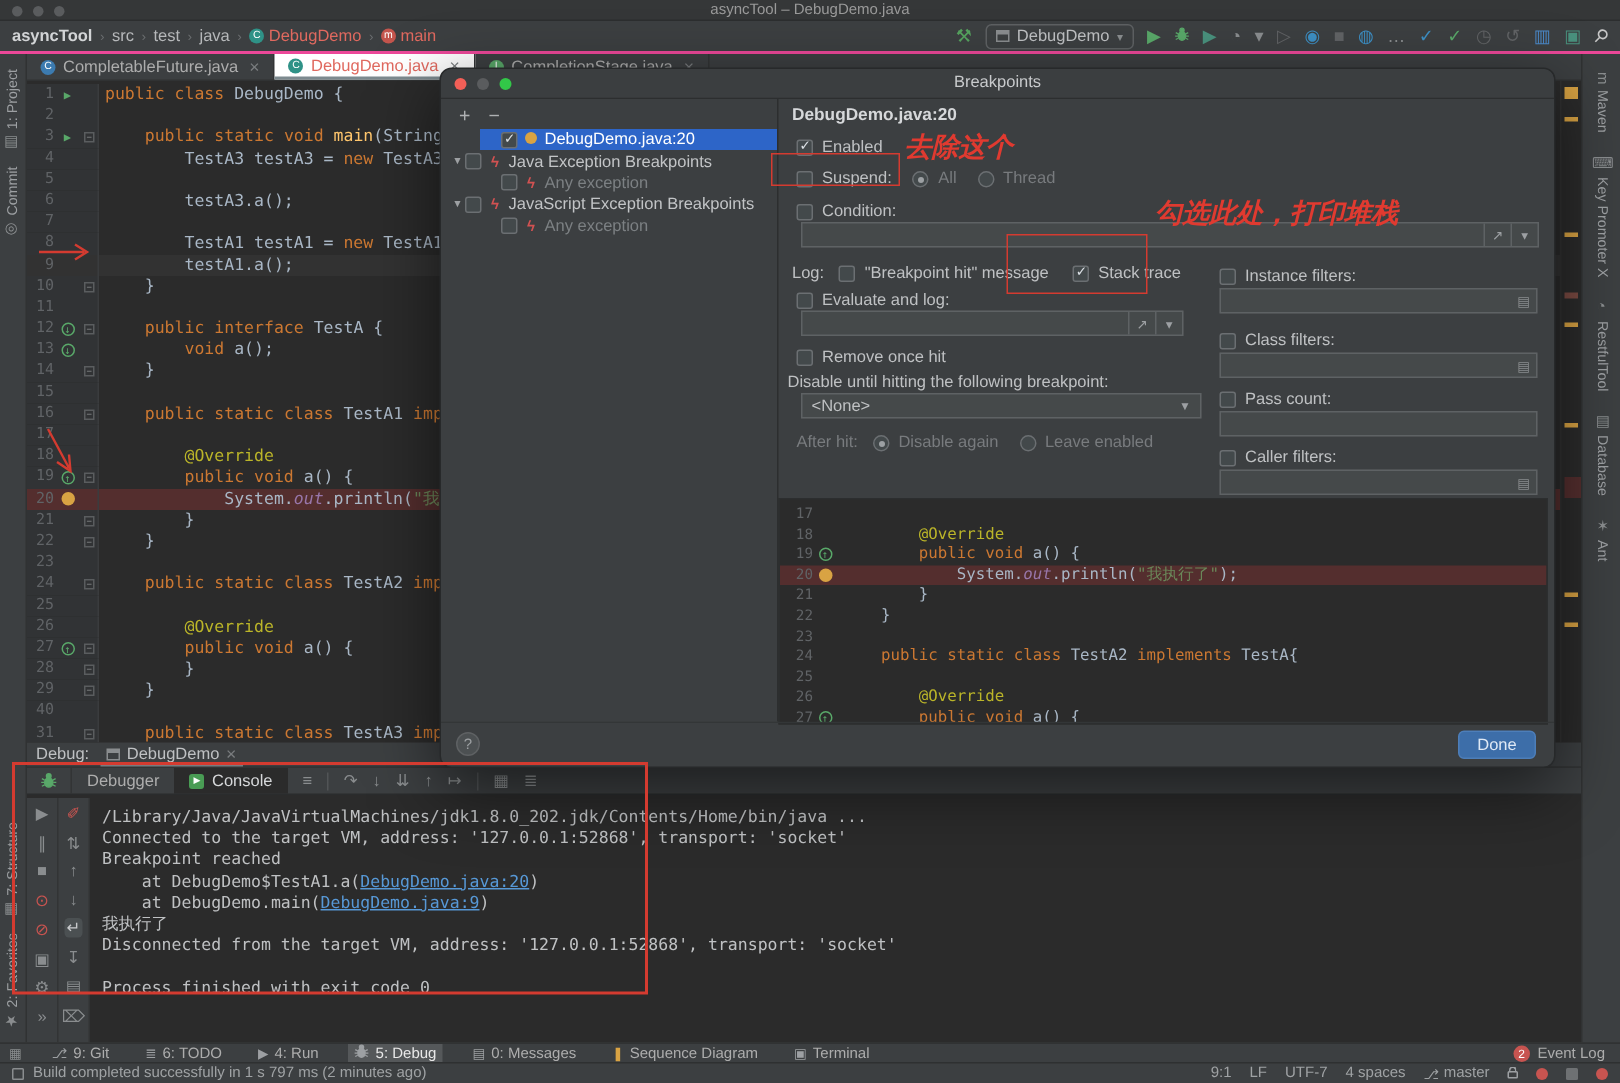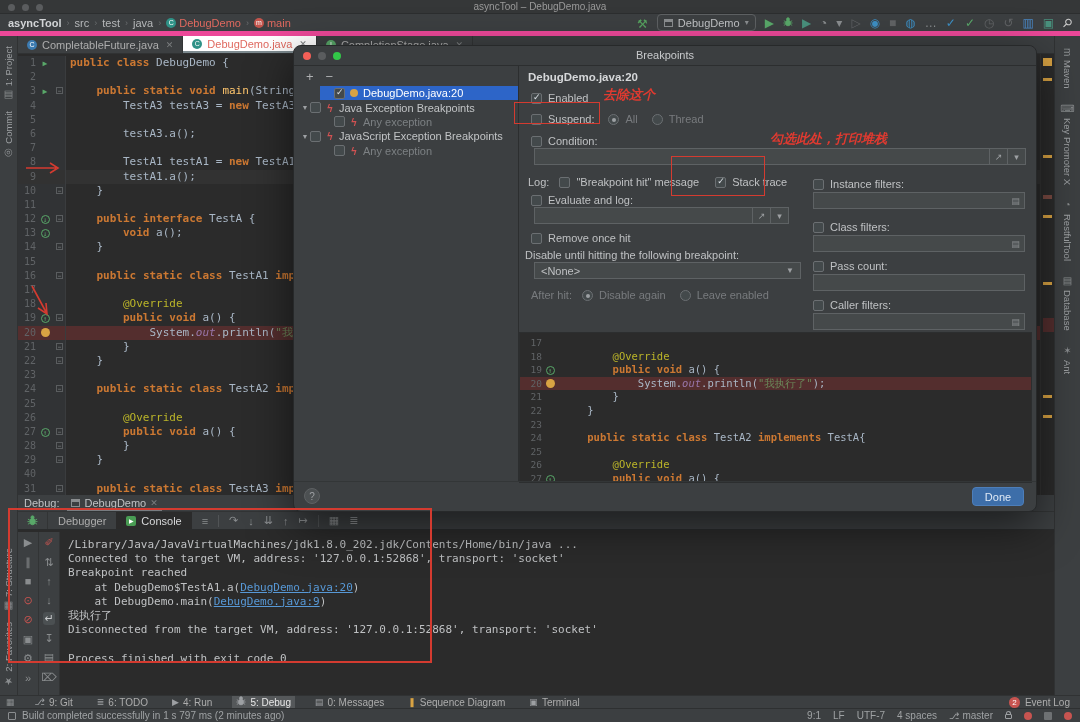--- a/index.html
+++ b/index.html
@@ -4,21 +4,21 @@
 <style>
 *{margin:0;padding:0;box-sizing:border-box}
 html,body{background:#1e1f22}
 .app{position:relative;width:1080px;height:722px;background:#2b2b2b;font-family:"Liberation Sans",sans-serif;overflow:hidden;color:#bbb;-webkit-font-smoothing:antialiased}
 
 .titlebar{position:absolute;left:0;top:0;width:1080px;height:14px;background:#353738;border-bottom:1px solid #2c2e2f}
 .titlebar .title{position:absolute;left:0;right:0;top:1px;text-align:center;font-size:10px;color:#9a9a9a}
 .lights{position:absolute;left:8px;top:4px;display:flex;gap:7px}
 .lights i{width:7px;height:7px;border-radius:50%;background:#5a5c5e;display:block}
 
-.navbar{position:absolute;left:0;top:14px;width:1080px;height:22px;background:#3c3f41;border-bottom:5px solid #ec4899;display:flex;align-items:center;justify-content:space-between;padding:0 8px}
+.navbar{position:absolute;left:0;top:14px;width:1080px;height:22px;background:#3c3f41;border-bottom:2px solid #ec4899;display:flex;align-items:center;justify-content:space-between;padding:0 8px}
 .crumbs{display:flex;align-items:center;gap:4px;font-size:11px;color:#b6b8ba}
 .crumbs .sep{color:#6a6d6f;font-size:9px;margin:0 1px}
 .crumb{display:flex;align-items:center;gap:3px}
 .crumb .b{font-weight:bold;color:#d2d4d6}
 .crumbic{width:10px;height:10px;border-radius:50%;color:#fff;font-size:7px;line-height:10px;text-align:center;display:inline-block}
 .crumbic.class-icon{background:#2f9287}
 .crumbic.method-icon{background:#c4554d}
 .tools{display:flex;align-items:center;gap:9px}
 .ticon{font-size:12px;line-height:14px;cursor:default}
 .combo{display:flex;align-items:center;gap:5px;border:1px solid #5e6163;border-radius:4px;height:17px;padding:0 6px;font-size:11px;color:#bfc1c3}
@@ -46,21 +46,21 @@
 .eline .fold{width:12px;flex:0 0 12px;background:#313335;border-right:1px solid #3a3c3e;color:#606366;font-size:8px;text-align:center}
 .eline .code{padding-left:4px;color:#a9b7c6}
 .eline.hl-bp{background:#542e2e}
 .eline.hl-bp .num,.eline.hl-bp .gut,.eline.hl-bp .fold{background:#542e2e}
 .eline.hl-caret{background:#323232}
 .eline.hl-caret .num,.eline.hl-caret .gut,.eline.hl-caret .fold{background:#323232}
 .gi-run{color:#59a869;font-size:8px}
 .gi-ovm{display:inline-block;width:9px;height:9px;border:1px solid #59a869;border-radius:50%;color:#59a869;font-size:7px;line-height:9px;margin-top:2px}
 .gi-bp{display:inline-block;width:9px;height:9px;border-radius:50%;background:#d9a343;margin-top:2px}
 .fbox{display:inline-block;width:7px;height:7px;border:1px solid #5a5d5f;font-size:6px;line-height:6px;color:#8a8d8f}
-.code b{color:#cc7832;font-weight:bold;font-style:normal}
+.code b{color:#cc7832;font-weight:normal;font-style:normal}
 .code i{color:#6a8759;font-style:normal}
 .code u{color:#bbb529;text-decoration:none}
 .code em{color:#ffc66d;font-style:normal}
 .code var{color:#9876aa;font-style:italic}
 
 .markers{position:absolute;left:1040px;top:54px;width:14px;height:441px;background:#2b2b2b;border-left:1px solid #323232}
 .markers i{position:absolute;left:2px;display:block}
 
 .debug{position:absolute;left:18px;top:495px;width:1036px;height:200px;background:#2b2b2b}
 .dhead{height:16px;background:#3c3f41;display:flex;align-items:center;font-size:11px;color:#bfc1c3;padding-left:6px;gap:8px}
@@ -135,21 +135,21 @@
 .pline{display:flex;height:13.6px;line-height:13.6px;white-space:pre}
 .pline .num{width:22px;flex:0 0 22px;text-align:right;color:#606366;font-size:9.5px}
 .pline .gut{width:16px;flex:0 0 16px;text-align:center}
 .pline .code{padding-left:4px;color:#a9b7c6}
 .pline.hl-bp{background:#542e2e}
 .dfoot{position:absolute;left:0;bottom:0;height:30px;right:0;border-top:1px solid #333637;border-radius:0 0 8px 8px}
 .helpb{position:absolute;left:10px;top:6px;width:16px;height:16px;border-radius:50%;background:#4c5052;border:1px solid #5e6163;color:#9da0a3;text-align:center;line-height:15px;font-size:10px}
 .doneb{position:absolute;right:12px;top:5px;width:52px;height:19px;background:#3d6ea9;border:1px solid #4d7eb9;border-radius:4px;color:#dfe9f5;text-align:center;line-height:18px;font-size:11px}
 
 .ann{position:absolute;border:2px solid #d43b30;z-index:60;pointer-events:none}
-.anntext{position:absolute;color:#e03a30;font-size:13px;font-style:italic;font-weight:bold;z-index:60;white-space:nowrap;font-family:"Liberation Serif",serif}
+.anntext{position:absolute;color:#e03a30;font-size:18px;font-style:italic;font-weight:bold;z-index:60;white-space:nowrap;font-family:"Liberation Serif",serif}
 .annsvg{position:absolute;z-index:40;pointer-events:none}
 </style>
 </head>
 <body>
 
 <div class="app">
 
   <div class="titlebar">
     <div class="lights">
         <i></i>

